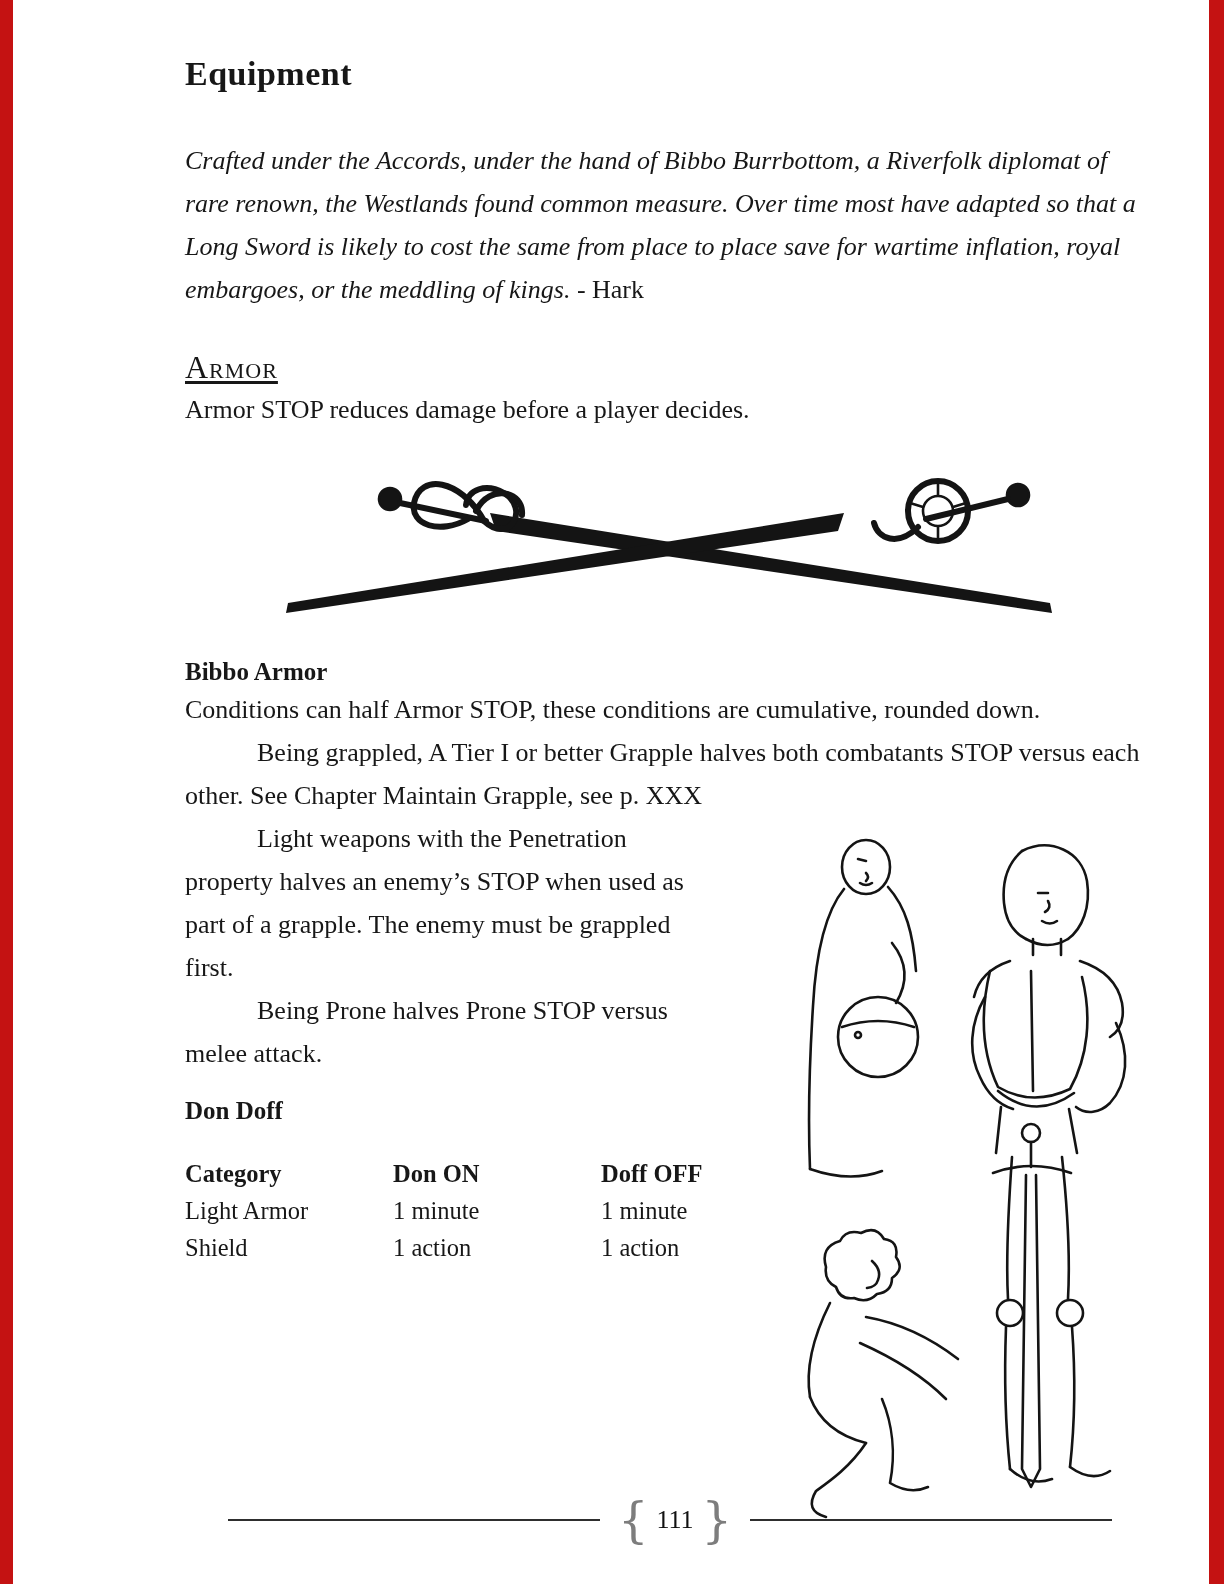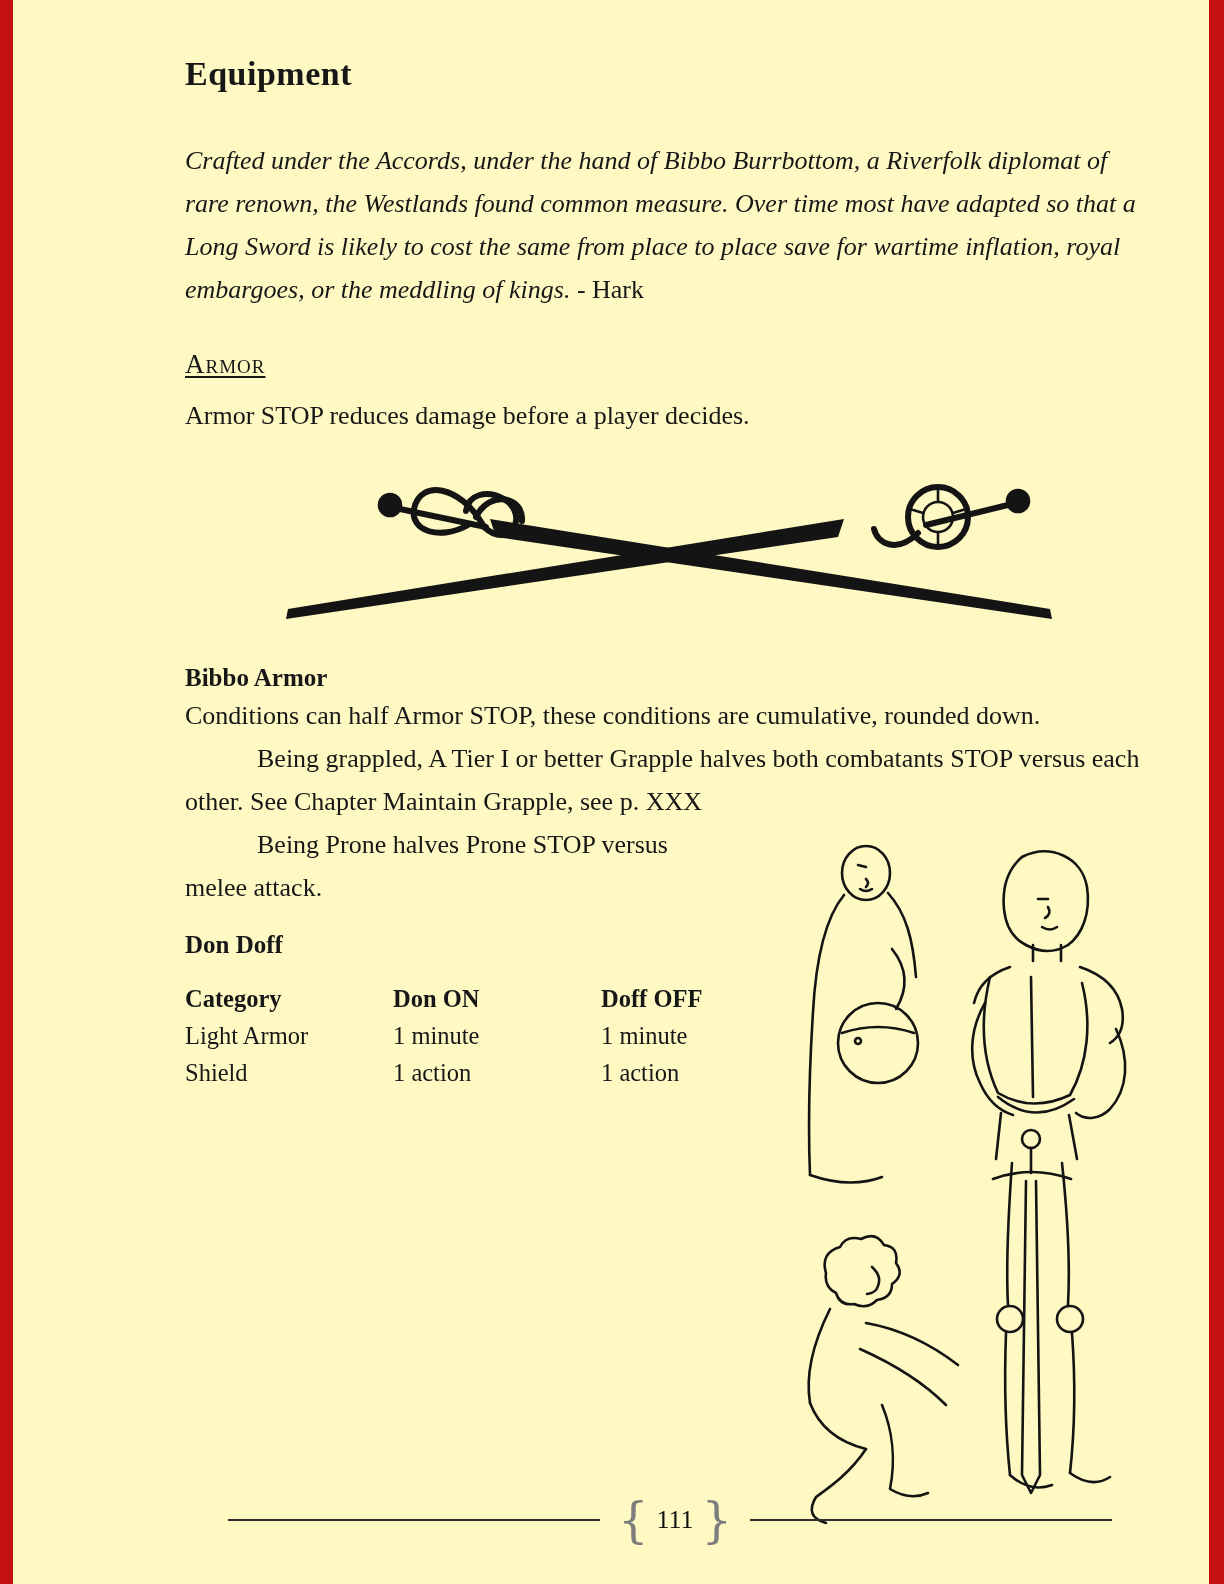--- a/index.html
+++ b/index.html
@@ -1,61 +1,61 @@
 <!DOCTYPE html>
 <html><head>
 <meta charset="utf-8">
 <style>
   html,body { margin:0; padding:0; background:#e9e9e9; }
   .page {
     position:relative;
     width:1224px; height:1584px;
     margin:0 auto;
-    background:#fef9c3;
+    background:#ffffff;
     font-family:"Liberation Serif","DejaVu Serif",serif;
     color:#171717;
     overflow:hidden;
   }
   .edge { position:absolute; top:0; bottom:0; }
   .edge-left  { left:0;  width:13px; background:#c41212; }
   .edge-right { right:0; width:15px; background:#c41212; }
 
   .content { position:absolute; left:185px; top:55px; width:965px; }
 
   h1.title {
     margin:0 0 46px 0;
     font-size:34px; font-weight:bold; letter-spacing:0.5px;
   }
   p { margin:0; font-size:26px; line-height:43px; }
   .intro { margin:0 0 38px 0; }
   .intro .it { font-style:italic; }
 
   h2.smallcaps {
-    margin:0 0 14px 0;
-    font-size:27px; font-weight:normal;
+    margin:0 0 2px 0;
+    font-size:32px; font-weight:normal;
     font-variant:small-caps; letter-spacing:1px;
     text-decoration:underline;
     text-underline-offset:3px;
   }
 
   .swords-figure { width:780px; margin:16px auto 26px auto; }
   .swords-figure svg { display:block; width:780px; height:185px; }
 
   h3.subhead { margin:22px 0 2px 0; font-size:25px; font-weight:bold; }
   .indent { text-indent:72px; }
 
   .knight-figure {
     float:right;
     width:420px; height:715px;
     margin:4px 0 0 16px;
   }
   .knight-figure svg { display:block; width:420px; height:715px; }
 
   table.dondoff {
-    margin-top:21px;
+    margin-top:30px;
     border-collapse:collapse;
     table-layout:fixed;
     width:524px;
   }
   table.dondoff td, table.dondoff th {
     padding:0; text-align:left; vertical-align:top;
     font-size:24.5px; line-height:37px; white-space:nowrap; overflow:visible;
   }
   table.dondoff th { font-weight:bold; }
 
@@ -172,20 +172,21 @@
         <path d="M142,440 q10,9 6,19 q-2,7 -11,8"></path>
         <path d="M100,482 C85,512 75,546 80,576"></path>
         <path d="M80,576 C90,602 112,616 136,622"></path>
         <path d="M136,622 C120,646 100,660 86,670 Q74,690 96,696"></path>
         <path d="M136,496 C170,502 202,518 228,538"></path>
         <path d="M130,522 C166,538 196,558 216,578"></path>
         <path d="M152,578 C162,602 166,632 160,662 Q180,674 198,666"></path>
       </svg>
     </div>
 
+    <p class="indent">Light weapons with the Penetration property halves an enemy’s STOP when used as part of a grapple. The enemy must be grappled first.</p>
     <p class="indent">Being Prone halves Prone STOP versus melee attack.</p>
 
     <h3 class="subhead">Don Doff</h3>
 
     <table class="dondoff">
       <colgroup>
           <col style="width:208px">
           <col style="width:208px">
           <col style="width:108px">
         </colgroup>

